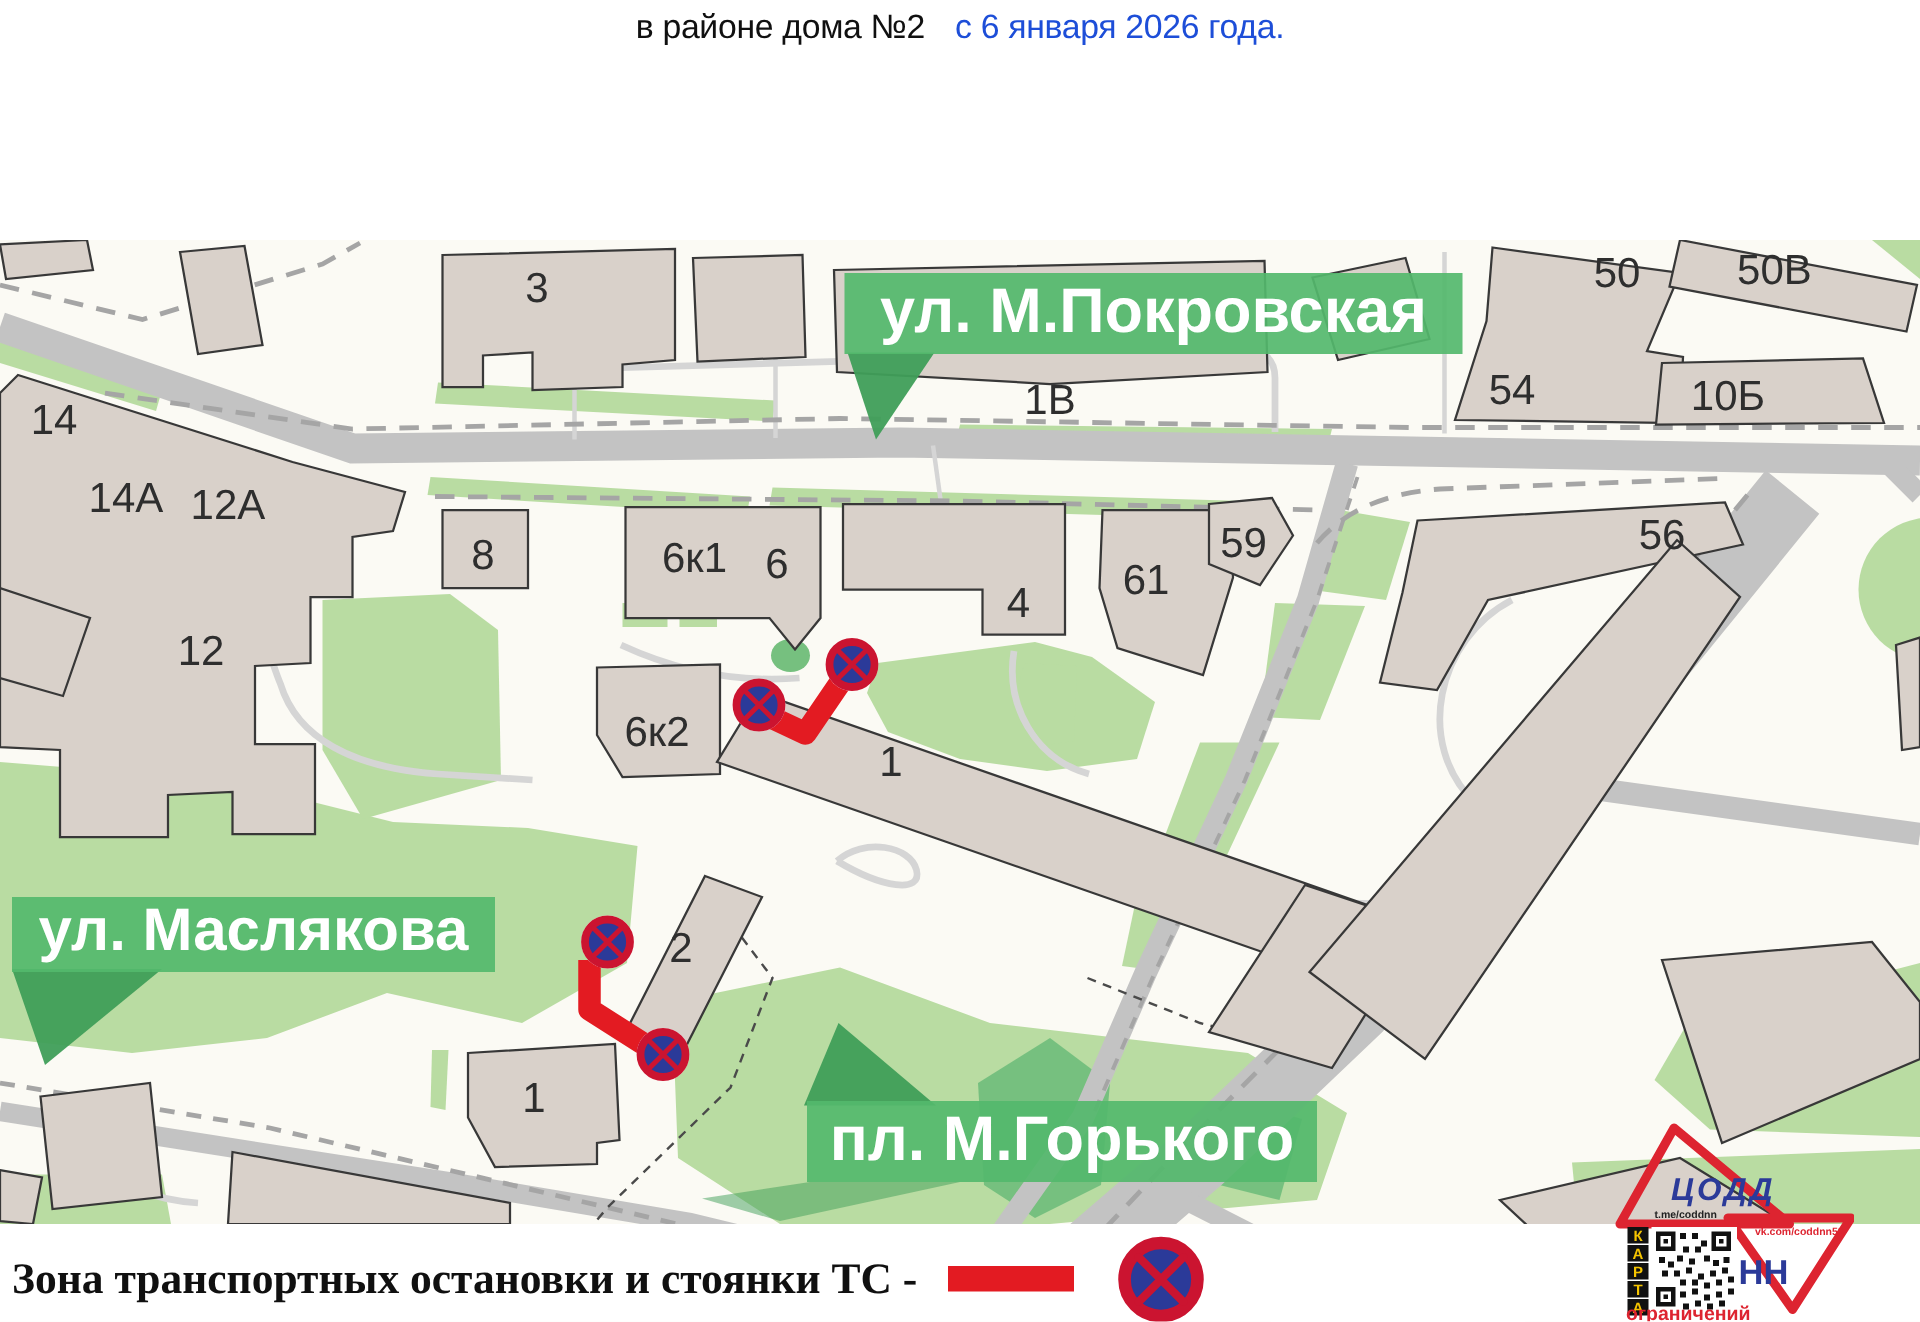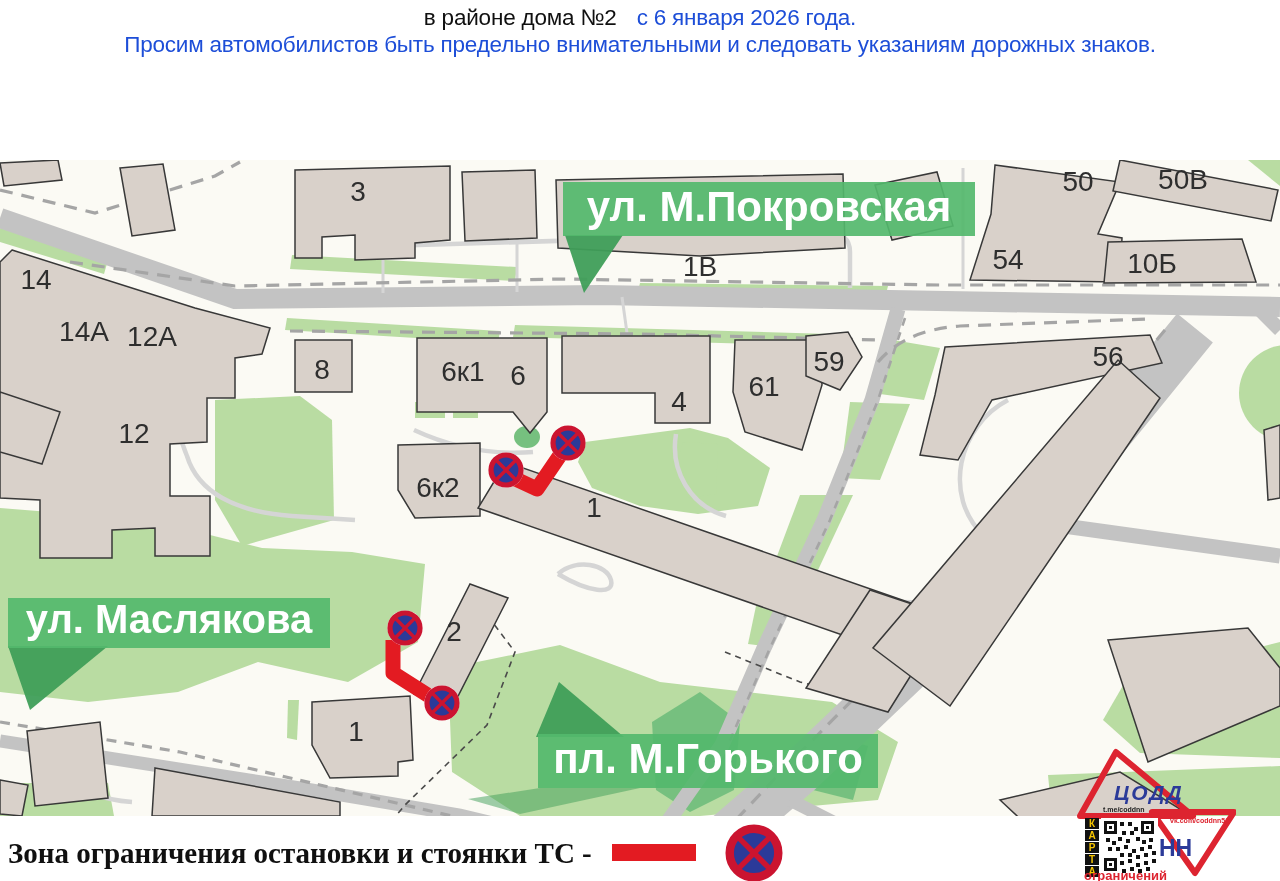--- a/index.html
+++ b/index.html
@@ -17,21 +17,20 @@
   #legend svg{margin-left:14px;}
   #logowrap{position:absolute;left:1056px;top:740px;width:180px;height:141px;}
   svg text.blabel{font-family:"Liberation Sans",sans-serif;font-size:28px;fill:#2e2e2e;text-anchor:middle;}
   svg text.banner{font-family:"Liberation Sans",sans-serif;font-weight:bold;fill:#ffffff;text-anchor:middle;}
 </style>
 </head>
 <body>
 
 <div class="header">
   <div><span class="gap">в районе дома №2</span><span class="red">с 6 января 2026 года.</span></div>
-  <div class="red">Просим автомобилистов быть предельно внимательными и следовать указаниям дорожных знаков.</div>
 </div>
 
 <div id="mapwrap">
 <svg width="1280" height="656" viewBox="0 160 1280 656">
   <defs>
     <g id="sgn">
       <circle r="17.6" fill="#ffffff"></circle>
       <circle r="15" fill="#2b3a99" stroke="#cb1430" stroke-width="5.2"></circle>
       <g stroke="#cb1430" stroke-width="3.4" stroke-linecap="round">
         <line x1="-9.2" y1="-9.2" x2="9.2" y2="9.2"></line>
@@ -190,21 +189,21 @@
 
     <polygon points="536,737 624,737 559,682" fill="#3f9e58" fill-opacity="0.95"></polygon>
     <polygon points="540,788 640,788 520,814 468,799" fill="#3f9e58" fill-opacity="0.5"></polygon>
     <rect x="538" y="734" width="340" height="54" fill="#54b96c" fill-opacity="0.92"></rect>
     <text class="banner" x="708" y="773" font-size="42">пл. М.Горького</text>
   </g>
 </svg>
 </div>
 
 <div id="legend">
-  <span>Зона ограничения остановки и стоянки ТС -</span>
+  <span>Зона транспортных остановки и стоянки ТС -</span>
   <svg width="200" height="58">
     <rect x="6" y="20" width="84" height="17" fill="#e31b22"></rect>
     <use href="#sgn" transform="translate(148,29) scale(1.62)"></use>
   </svg>
 </div>
 
 <div id="logowrap">
 <svg width="180" height="141" viewBox="1100 740 180 141">
   <g stroke="#dd2430" stroke-width="6" fill="none" stroke-linejoin="round">
     <path d="M1160,752 L1237,816 L1124,816 Z"></path>

